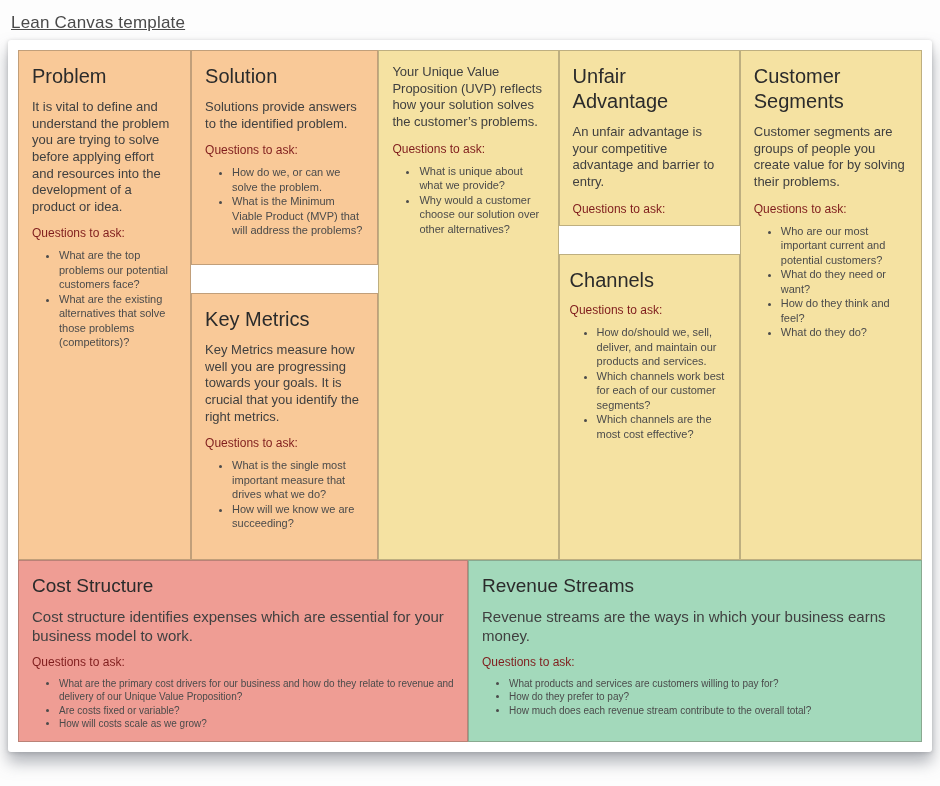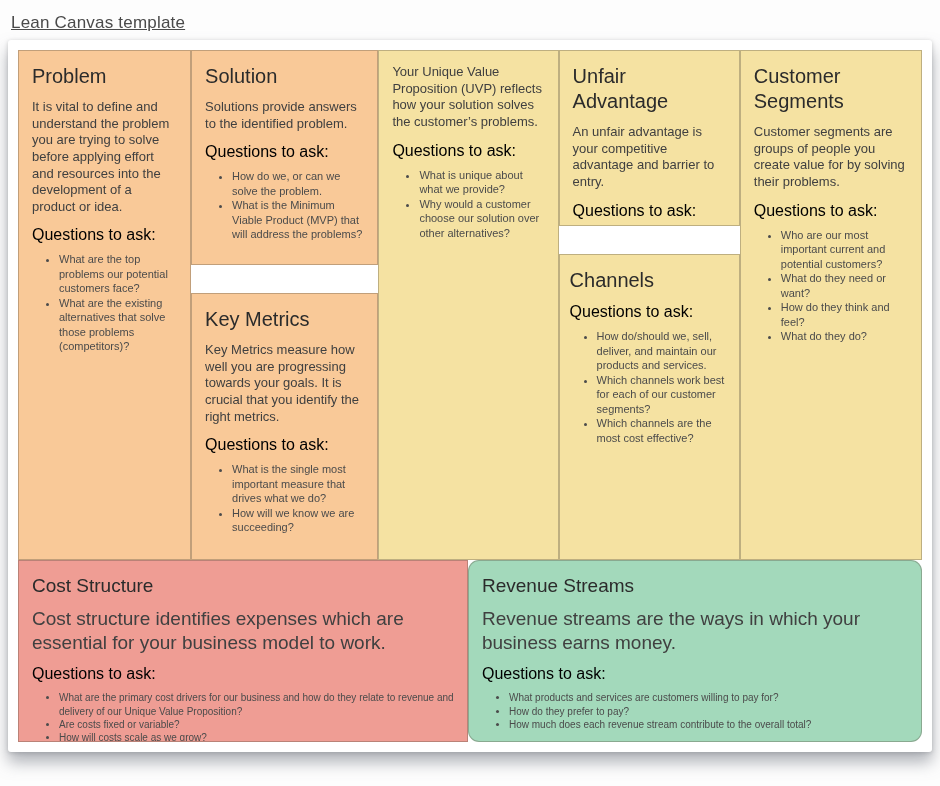--- a/index.html
+++ b/index.html
@@ -54,24 +54,24 @@
     margin-bottom: 10px;
     line-height: 1.25;
   }
   .grid-bottom .cell h2 { font-size: 19px; margin-bottom: 9px; }
   .cell p.desc {
     font-size: 13px;
     line-height: 1.28;
     color: #404040;
     margin-bottom: 11px;
   }
-  .grid-bottom .cell p.desc { font-size: 19px; margin-bottom: 10px; }
+  .grid-bottom .cell p.desc { font-size: 15px; margin-bottom: 10px; }
   .cell p.qlabel {
-    font-size: 16px;
-    color: #000000;
+    font-size: 12px;
+    color: #7f1d1d;
     margin-bottom: 8px;
   }
   .cell ul {
     font-size: 11px;
     line-height: 1.32;
     color: #4b4b4b;
     padding-left: 27px;
     list-style-type: disc;
   }
   .grid-bottom .cell ul { font-size: 10px; }
@@ -166,21 +166,21 @@
       <h2>Cost Structure</h2>
       <p class="desc">Cost structure identifies expenses which are essential for your business model to work.</p>
       <p class="qlabel">Questions to ask:</p>
       <ul>
           <li>What are the primary cost drivers for our business and how do they relate to revenue and delivery of our Unique Value Proposition?</li>
           <li>Are costs fixed or variable?</li>
           <li>How will costs scale as we grow?</li>
         </ul>
     </section>
 
-    <section class="cell" style="background-color: rgb(163, 217, 187); border-radius: 11px;">
+    <section class="cell" style="background-color: rgb(163, 217, 187);">
       <h2>Revenue Streams</h2>
       <p class="desc">Revenue streams are the ways in which your business earns money.</p>
       <p class="qlabel">Questions to ask:</p>
       <ul>
           <li>What products and services are customers willing to pay for?</li>
           <li>How do they prefer to pay?</li>
           <li>How much does each revenue stream contribute to the overall total?</li>
         </ul>
     </section>
 

